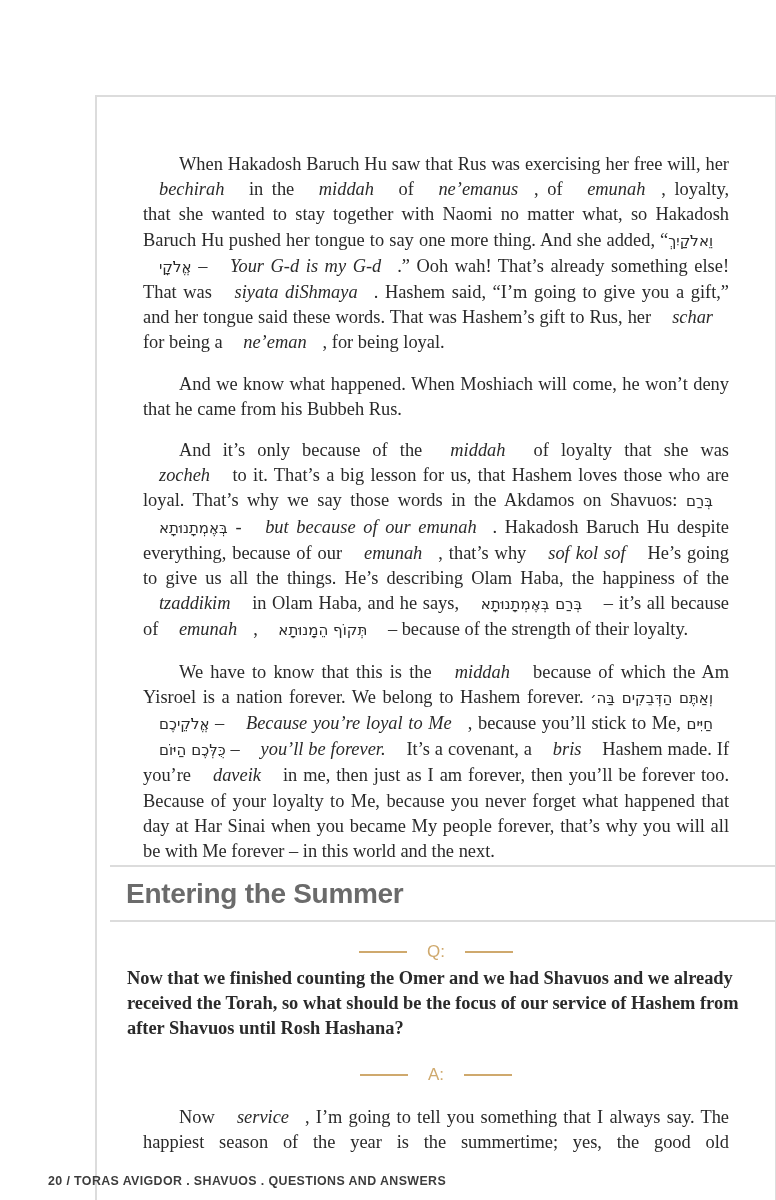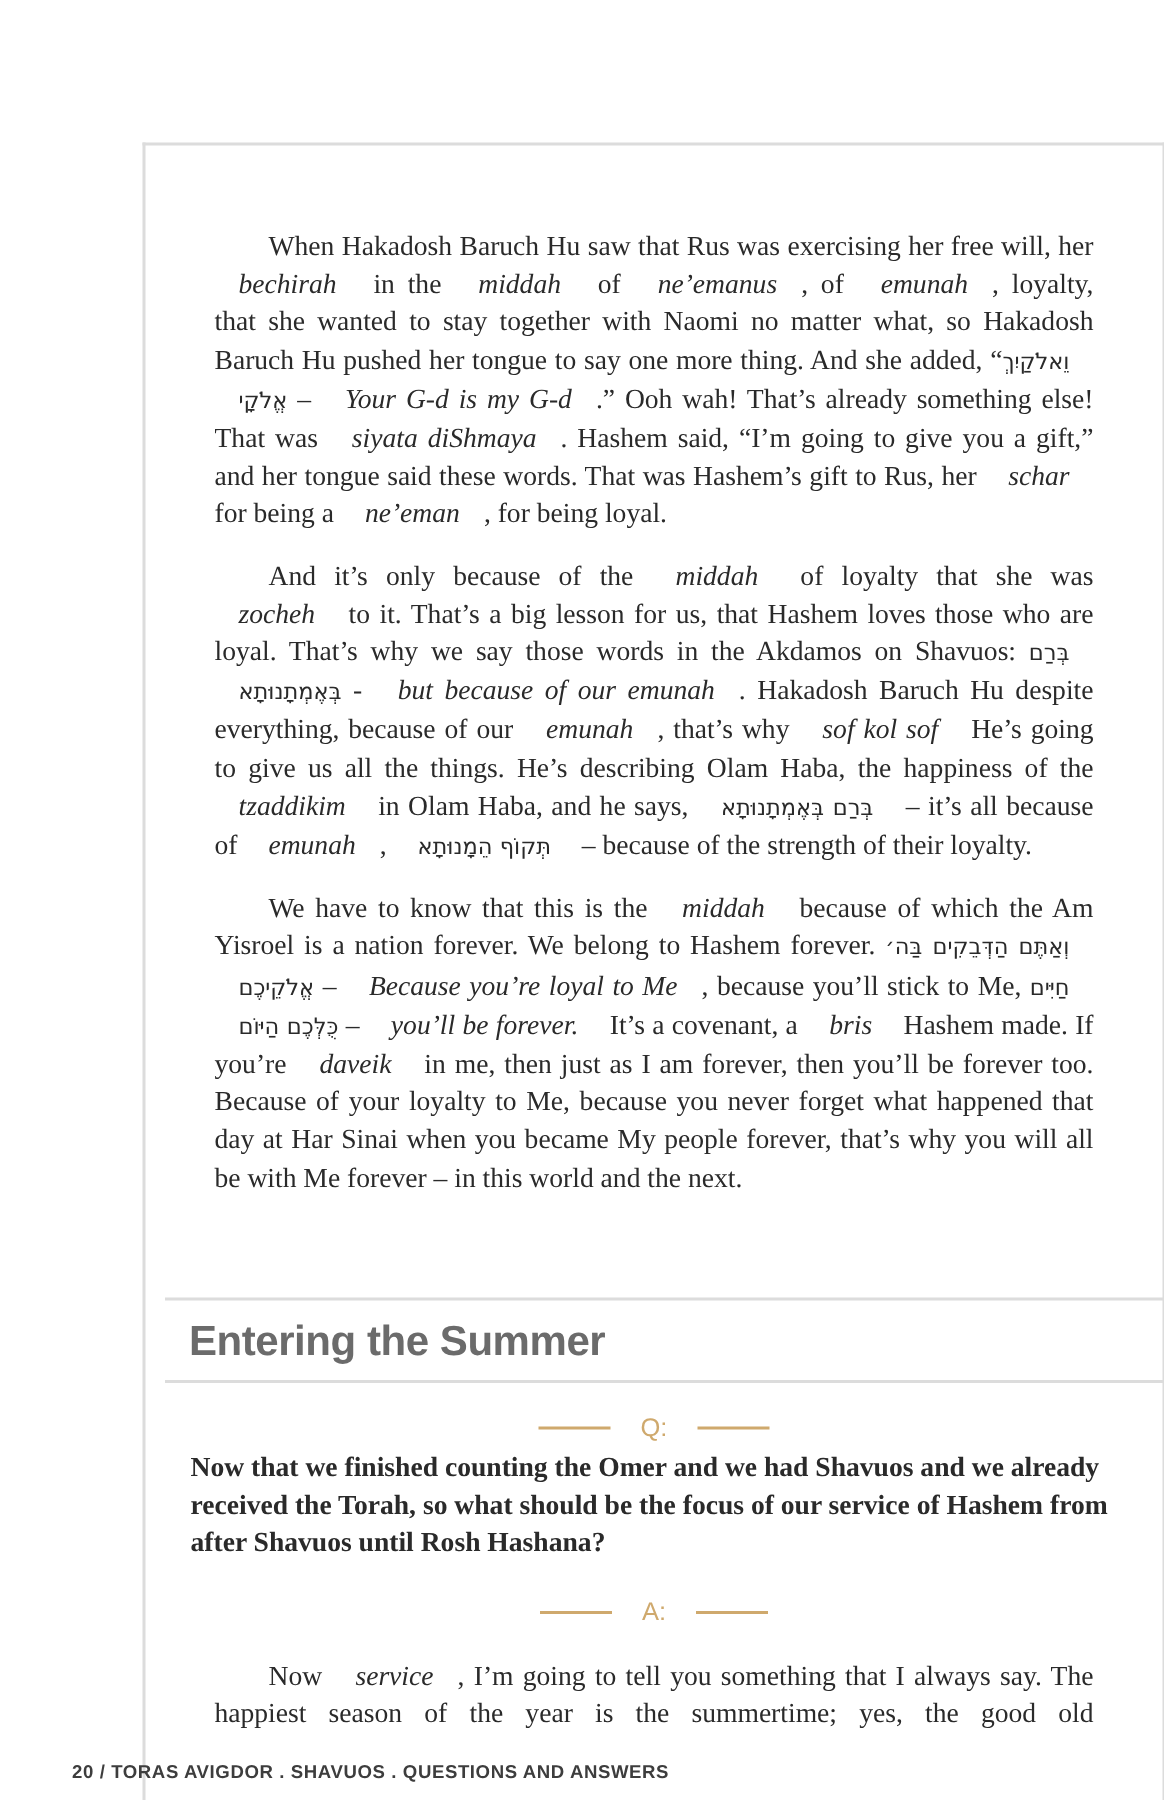--- a/index.html
+++ b/index.html
@@ -76,20 +76,21 @@
     color: #3d3d3d;
   }
 </style>
 </head>
 <body>
 
 <div class="page-frame"></div>
 
 <div class="body-text" id="main-body" style="top: 88px;">
   <p>When Hakadosh Baruch Hu saw that Rus was exercising her free will, her <i>bechirah</i> in the <i>middah</i> of <i>ne’emanus</i>, of <i>emunah</i>, loyalty, that she wanted to stay together with Naomi no matter what, so Hakadosh Baruch Hu pushed her tongue to say one more thing. And she added, “<span class="heb" lang="he">וֵאלֹקַיִךְ אֱלֹקָי</span> – <i>Your G-d is my G-d</i>.” Ooh wah! That’s already something else! That was <i>siyata diShmaya</i>. Hashem said, “I’m going to give you a gift,” and her tongue said these words. That was Hashem’s gift to Rus, her <i>schar</i> for being a <i>ne’eman</i>, for being loyal.</p>
+  <p>And we know what happened. When Moshiach will come, he won’t deny that he came from his Bubbeh Rus.</p>
   <p>And it’s only because of the <i>middah</i> of loyalty that she was <i>zocheh</i> to it. That’s a big lesson for us, that Hashem loves those who are loyal. That’s why we say those words in the Akdamos on Shavuos: <span class="heb" lang="he">בְּרַם בְּאֶמְתָנוּתָא</span> - <i>but because of our emunah</i>. Hakadosh Baruch Hu despite everything, because of our <i>emunah</i>, that’s why <i>sof kol sof</i> He’s going to give us all the things. He’s describing Olam Haba, the happiness of the <i>tzaddikim</i> in Olam Haba, and he says, <span class="heb" lang="he">בְּרַם בְּאֶמְתָנוּתָא</span> – it’s all because of <i>emunah</i>, <span class="heb" lang="he">תְּקוֹף הֵמָנוּתָא</span> – because of the strength of their loyalty.</p>
   <p>We have to know that this is the <i>middah</i> because of which the Am Yisroel is a nation forever. We belong to Hashem forever. <span class="heb" lang="he">וְאַתֶּם הַדְּבֵקִים בַּה׳ אֱלֹקֵיכֶם</span> – <i>Because you’re loyal to Me</i>, because you’ll stick to Me, <span class="heb" lang="he">חַיִּים כֻּלְּכֶם הַיּוֹם</span> – <i>you’ll be forever.</i> It’s a covenant, a <i>bris</i> Hashem made. If you’re <i>daveik</i> in me, then just as I am forever, then you’ll be forever too. Because of your loyalty to Me, because you never forget what happened that day at Har Sinai when you became My people forever, that’s why you will all be with Me forever – in this world and the next.</p>
 </div>
 
 <div class="section-band">
   <h2 class="section-title">Entering the Summer</h2>
 </div>
 
 <div class="qa-label" style="top: 894px;">
   <span class="rule"></span>

